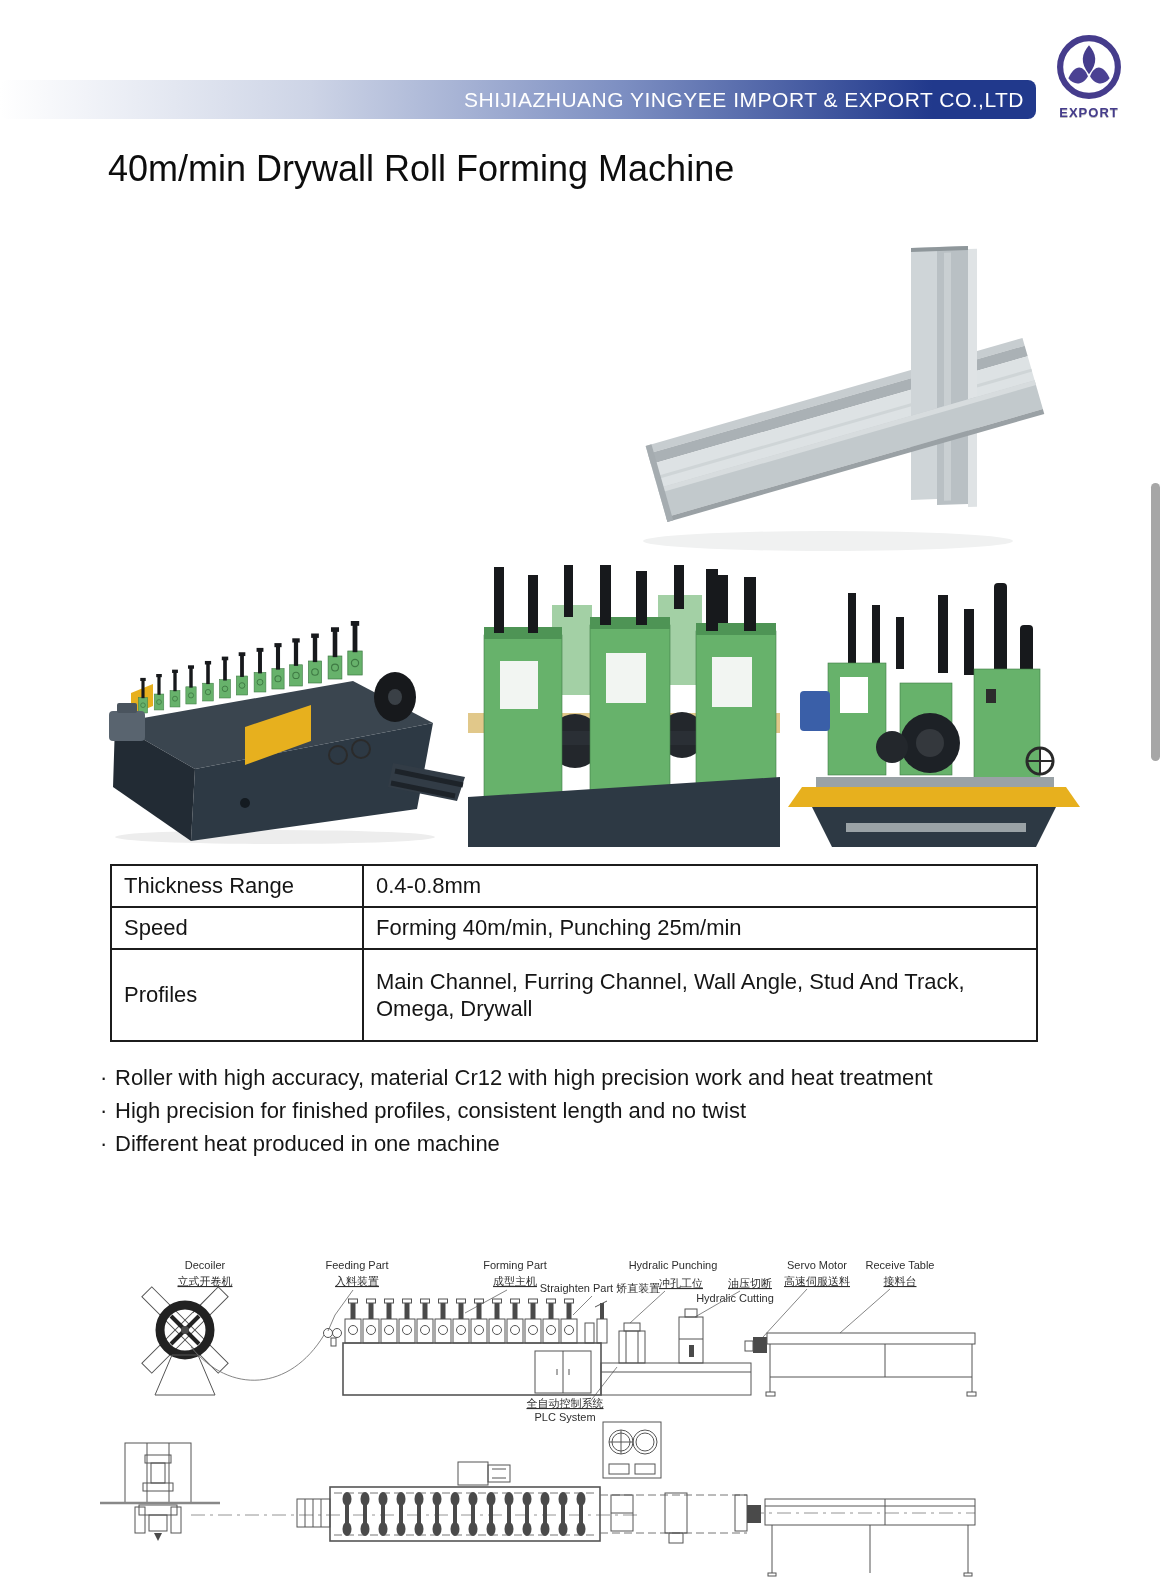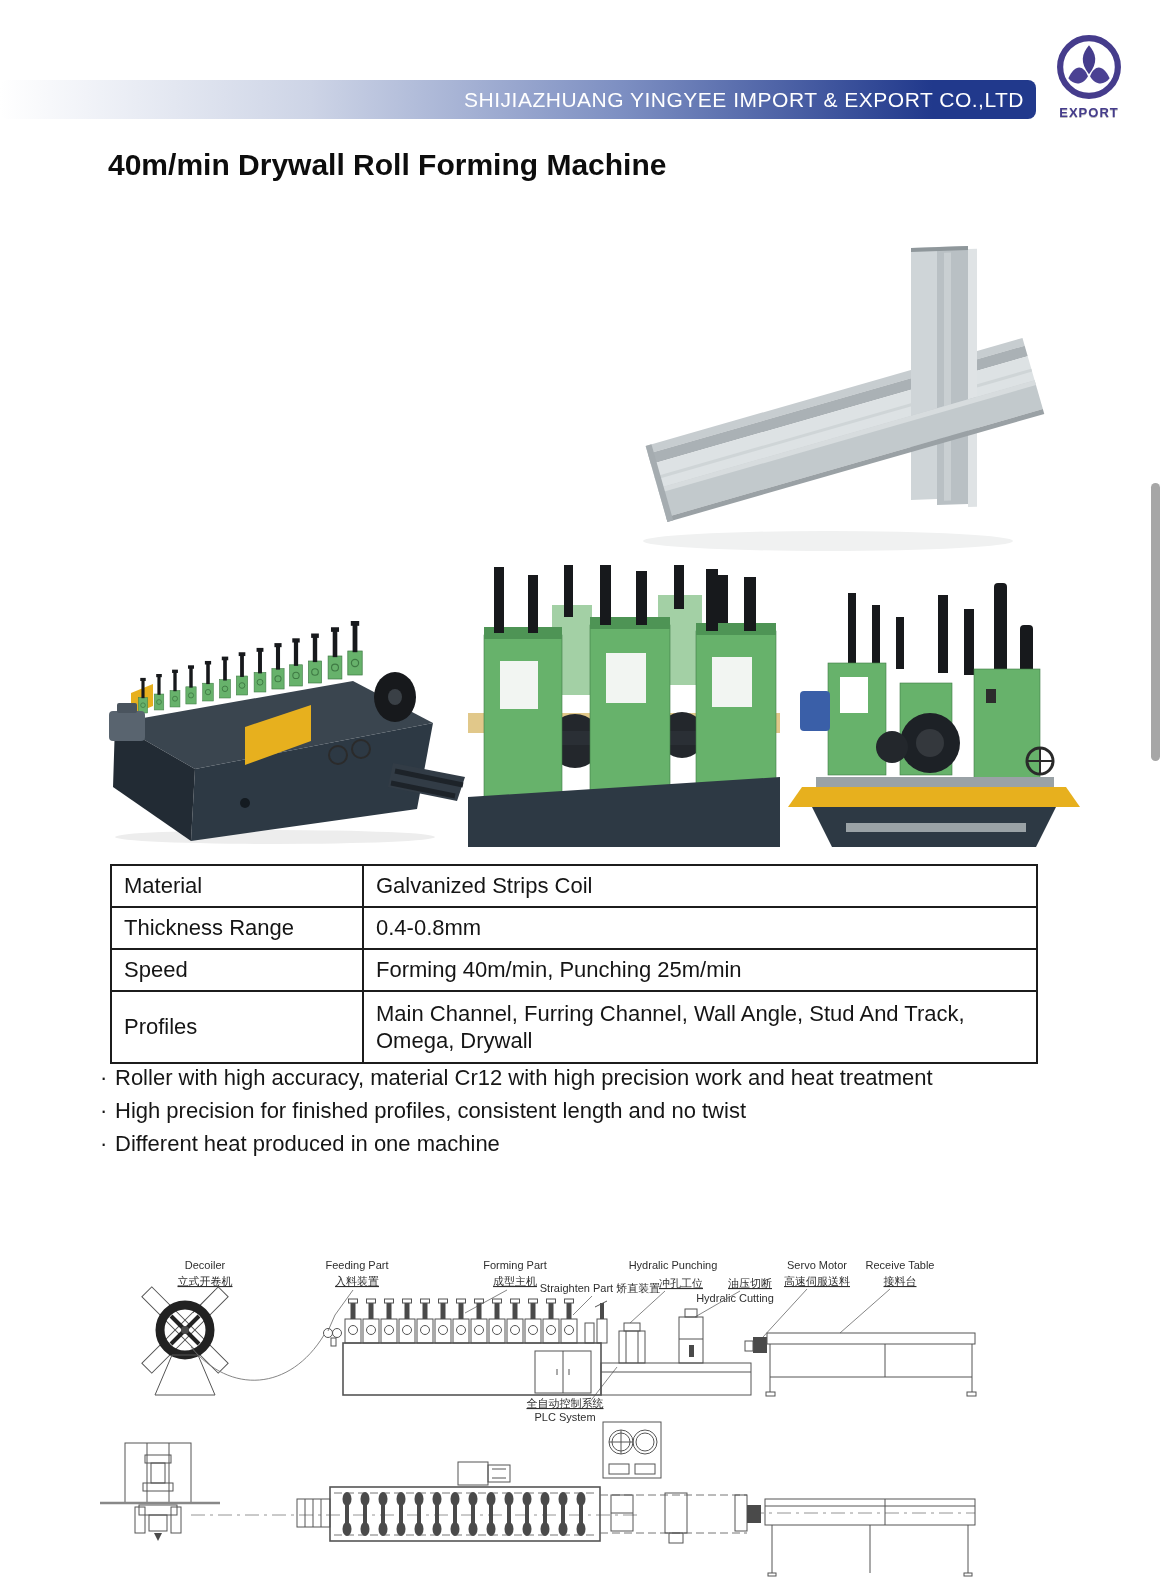--- a/index.html
+++ b/index.html
@@ -19,41 +19,41 @@
     color:#ffffff;font-size:21px;letter-spacing:.5px;padding-right:12px;white-space:nowrap;
   }
   .logo-wrap{position:absolute;left:1046px;top:34px;width:86px;text-align:center;}
   .logo-text{
     margin-top:1px;font-size:13px;font-weight:700;letter-spacing:1px;
     color:var(--logo_purple,#453c8c);text-shadow:0 1px 0 #bbb;
   }
   
   .page-title{
     position:absolute;left:108px;top:148px;
-    font-size:30px;font-weight:700;color:#0d0d0d;letter-spacing:0;
+    font-size:36px;font-weight:400;color:#0d0d0d;letter-spacing:0;
   }
   
   .photo{position:absolute;background:#fff;}
   
   .scrollbar-thumb{
     position:absolute;left:1151px;top:483px;width:9px;height:278px;
     background:var(--scrollbar_gray,#a6a6a6);border-radius:5px;
   }
   
   .spec-table{
     position:absolute;left:110px;top:864px;width:928px;
     border-collapse:collapse;table-layout:fixed;
   }
   .spec-table td{
     border:2px solid #1c1c1c;font-size:22px;color:#151515;
     padding:6px 12px;line-height:1.25;vertical-align:middle;
   }
   .spec-table td.lbl{width:226px;}
   .spec-table tr{height:42px;}
-  .spec-table tr.tall{height:72px;margin-left:17px;}
+  .spec-table tr.tall{height:92px;margin-left:17px;}
   
   .features{
     position:absolute;left:100px;top:1066px;width:965px;
     list-style:none;margin:0;padding:0;
   }
   .features li{
     position:relative;padding-left:15px;margin-bottom:9px;
     font-size:22px;color:#161616;line-height:1.1;
   }
   .features li::before{content:"·";position:absolute;left:0;top:0;}
@@ -236,24 +236,20 @@
   <polygon points="14,222 278,222 292,242 0,242" class="myellow"></polygon>
 
   <polygon points="24,242 268,242 248,282 44,282" class="mdark"></polygon>
   <rect x="58" y="258" width="180" height="9" class="msteel"></rect>
 </svg>
 
 <div class="scrollbar-thumb"></div>
 
 <table class="spec-table">
   <tbody>
-      <tr>
-    <td class="lbl">Material</td>
-    <td>Galvanized Strips Coil</td>
-  </tr>
   <tr>
     <td class="lbl">Thickness Range</td>
     <td>0.4-0.8mm</td>
   </tr>
   <tr>
     <td class="lbl">Speed</td>
     <td>Forming 40m/min, Punching 25m/min</td>
   </tr>
   <tr class="tall">
     <td class="lbl">Profiles</td>

